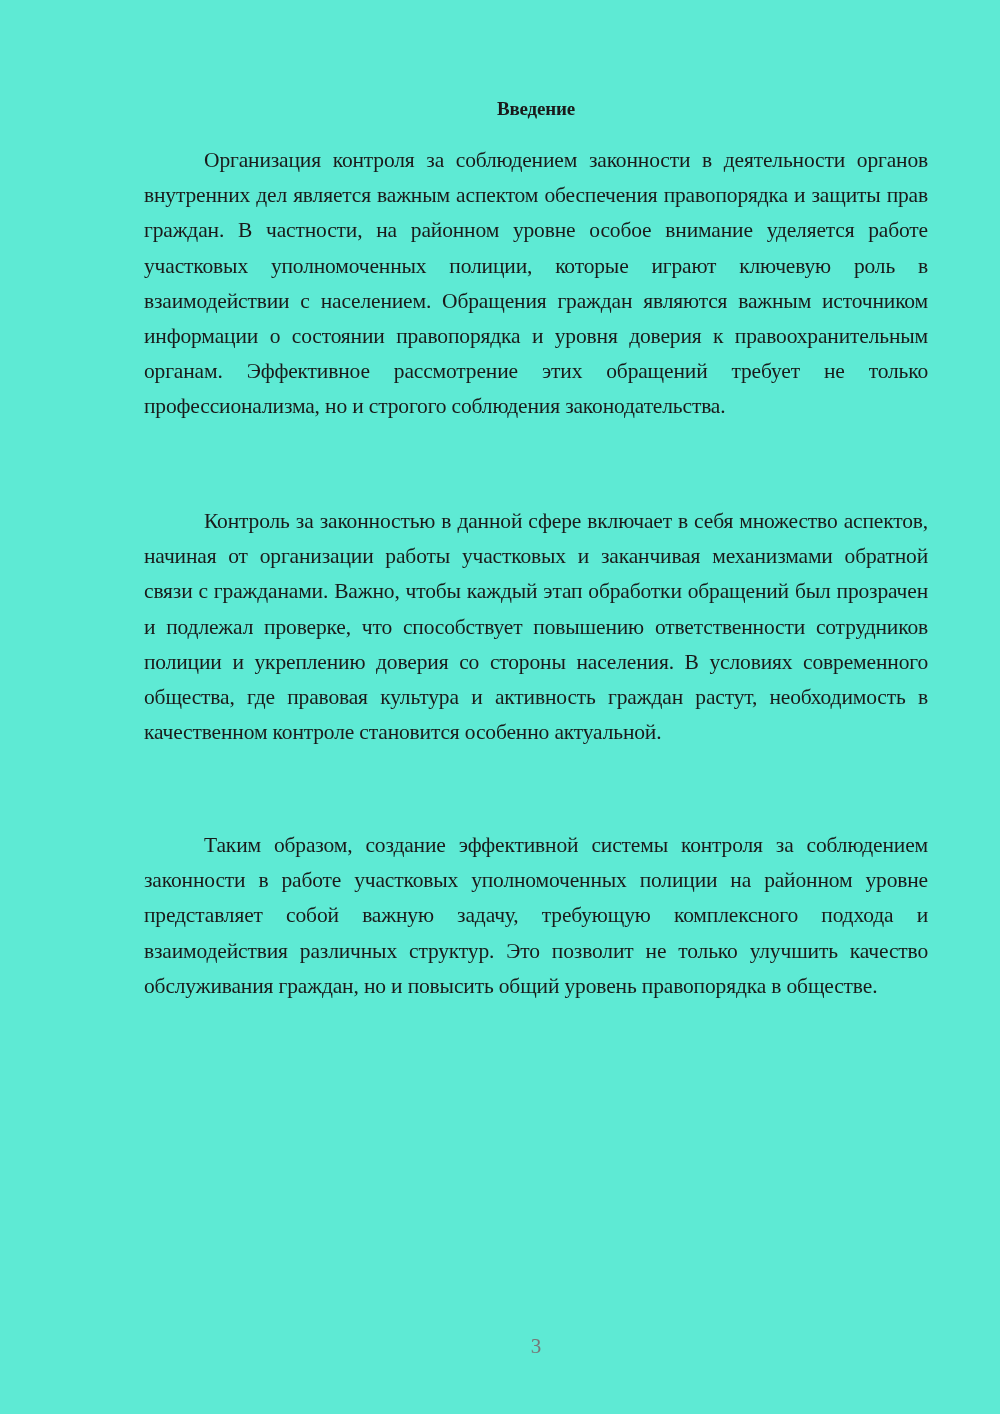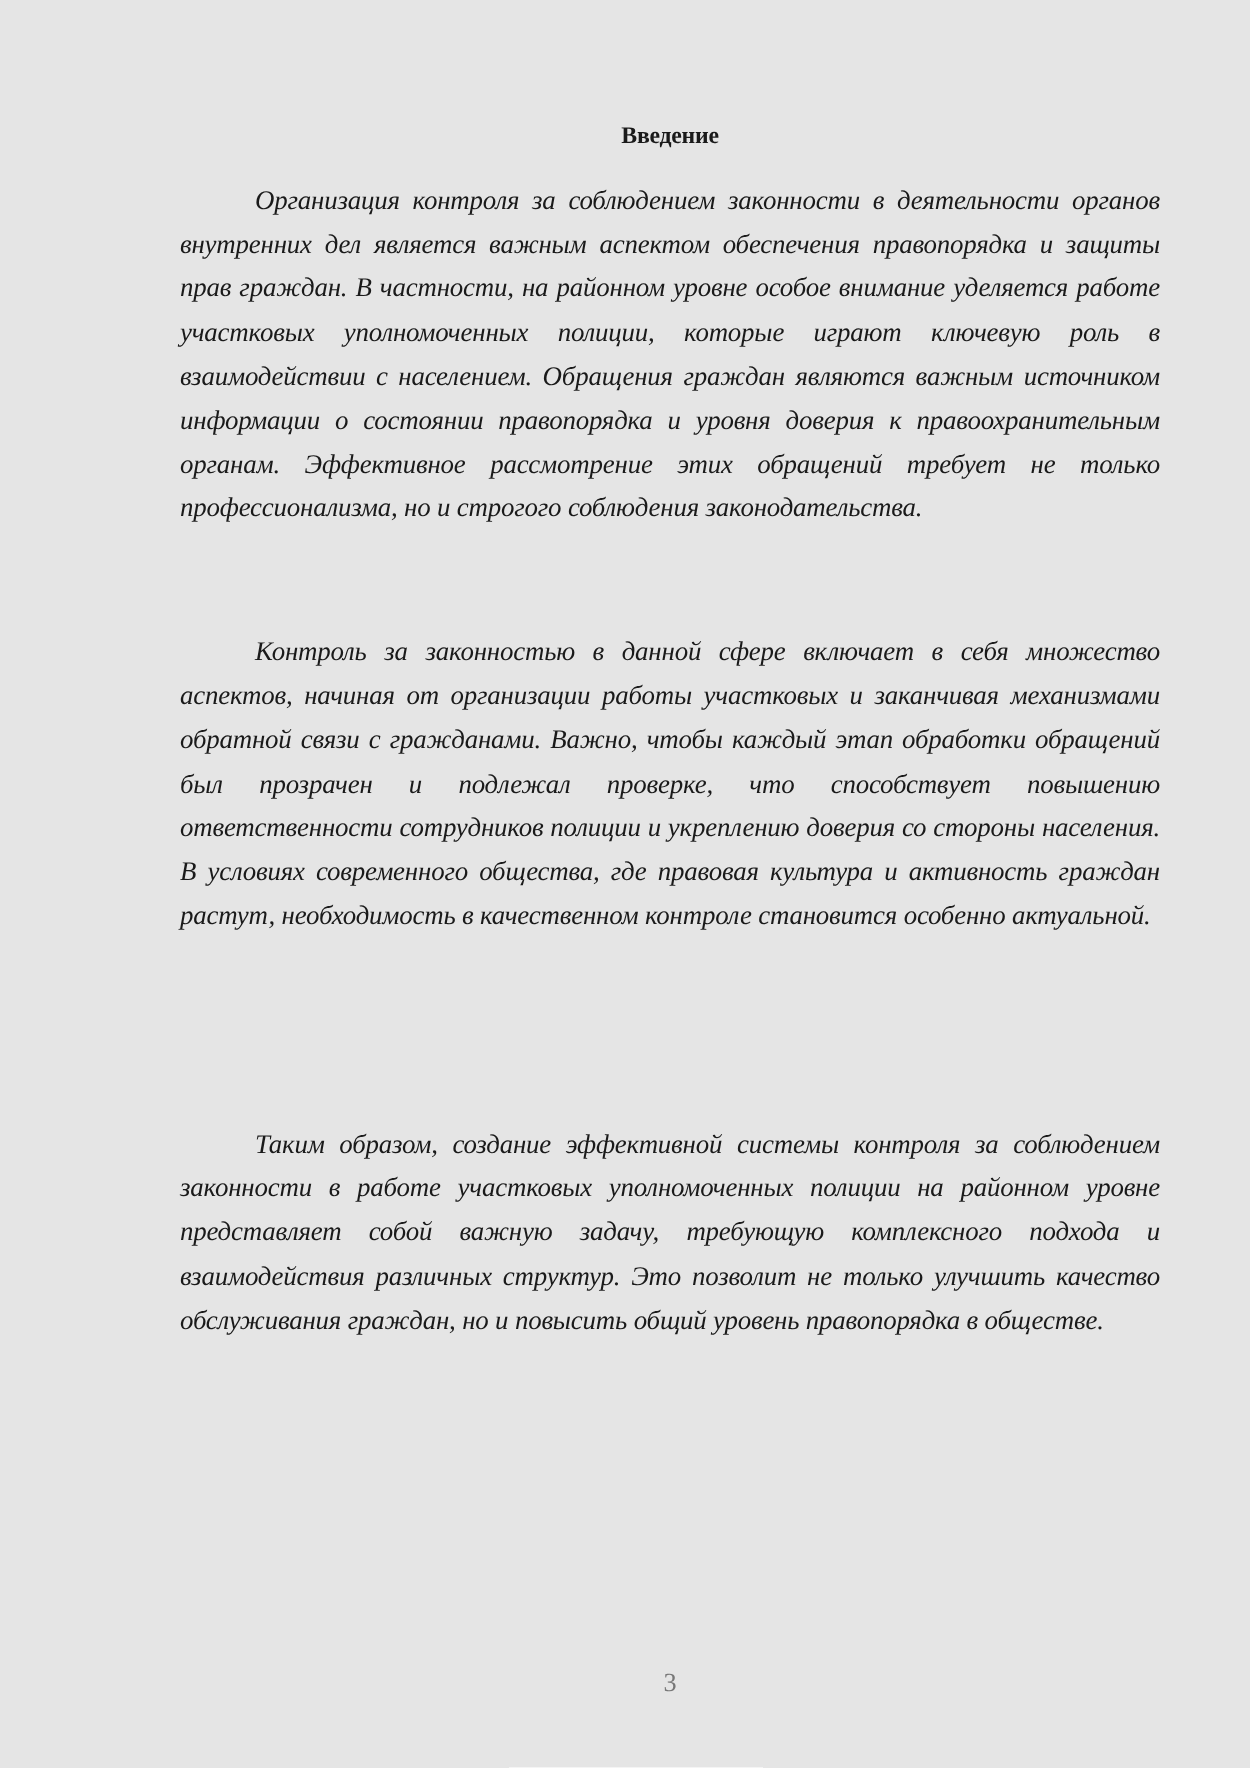--- a/index.html
+++ b/index.html
@@ -1,34 +1,33 @@
 <!DOCTYPE html>
 <html><head>
 <meta charset="utf-8">
 <style>
   html, body { margin: 0; padding: 0; background: #ffffff; }
   body { width: 1000px; height: 1414px; position: relative; overflow: hidden; }
   .page {
-    position: absolute; left: 0; top: 0; width: 1000px; height: 1414px; background: #e5e5e5;
+    position: absolute; left: 0; top: 0; width: 1000px; height: 1414px; background: #5eead4;
     font-family: "Liberation Serif", "DejaVu Serif", serif; color: #1a1a1a;
   }
   .heading {
     position: absolute; top: 98px; left: 0; width: 1072px; text-align: center;
     font-size: 19px; font-weight: bold; letter-spacing: -0.2px;
   }
   .body-text {
     position: absolute; left: 144px; width: 784px;
     font-size: 21.5px; line-height: 35.2px; text-align: justify;
     letter-spacing: -0.15px;
-    font-style: italic;
   }
   .body-text p { margin: 0; text-indent: 60px; }
   #p1 { top: 143px; }
   #p2 { top: 504px; }
-  #p3 { top: 898px; }
+  #p3 { top: 828px; }
   .page-number {
     position: absolute; top: 1334px; left: 0; width: 1072px; text-align: center;
     font-size: 21px; color: #777777;
   }
 </style>
 </head>
 <body>
 
 <div class="page">
   <div class="heading">Введение</div>

